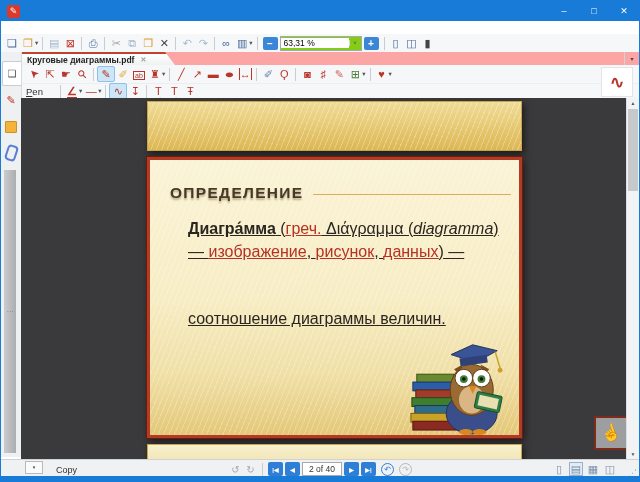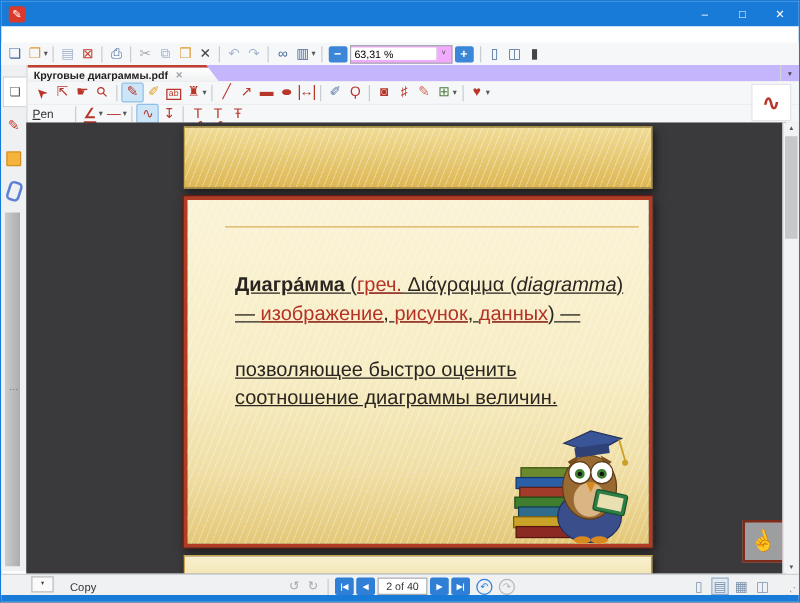--- a/index.html
+++ b/index.html
@@ -27,27 +27,27 @@
            display:flex;align-items:center;padding-left:3px;}
   .tbtn{min-width:16px;text-align:center;font-size:11px;color:var(--iconblue);line-height:16px;}
   .orange{color:#e09a35;}
   .dark{color:#444;}
   .red{color:#c0392b;}
   .dis{opacity:.45;}
   .sep{width:1px;height:13px;background:#c9cdd2;margin:0 3px;}
   .dd{font-size:6.5px;color:#555;margin:0 1px 0 -1px;}
   .zbtn{width:15px;height:13px;background:#3b86d6;color:#fff;border-radius:2px;font-size:10px;
         line-height:13px;text-align:center;margin:0 2px;font-weight:bold;}
-  .zoombox{width:80px;height:13px;border:1px solid #a7abb0;background:#f0abfc;display:flex;align-items:center;}
+  .zoombox{width:80px;height:13px;border:1px solid #a7abb0;background:#84cc16;display:flex;align-items:center;}
   .zoombox input{flex:1;min-width:0;border:none;outline:none;font-size:8.5px;padding:0 3px;
                  font-family:"Liberation Sans",sans-serif;}
   .zoomdd{width:11px;font-size:6px;color:#444;text-align:center;border-left:1px solid #d7dadd;}
 
   
-  .tabbar{position:absolute;top:51px;left:0;right:0;height:13px;background:#c4b5fd;
+  .tabbar{position:absolute;top:51px;left:0;right:0;height:13px;background:#fca5a5;
           border-bottom:1px solid #d4d7da;display:flex;align-items:stretch;}
   .doctab{margin-left:20px;width:134px;background:linear-gradient(#fff,#f0f1f2);
           border-top:2px solid #c2402e;
           clip-path:polygon(0 0,calc(100% - 10px) 0,100% 100%,0 100%);
           display:flex;align-items:center;font-size:8.5px;font-weight:bold;color:#222;
           padding:0 14px 0 6px;white-space:nowrap;}
   .tabclose{margin-left:6px;color:#9aa0a6;font-size:7px;}
   .tab-overflow{margin-left:auto;width:14px;font-size:6px;color:#444;border-left:1px solid #d0d3d6;
                 display:flex;align-items:center;justify-content:center;}
 
@@ -264,27 +264,28 @@
         <span class="dots">⋮</span>
       </div>
   </div>
 
   <div class="docarea">
     <div class="page page1"></div>
 
     <div class="page page2">
       <div class="slide">
         <div class="slide-title">
+          <span class="t">ОПРЕДЕЛЕНИЕ</span>
           <span class="rule"></span>
         </div>
         <div class="slide-body">
           <b>Диагра́мма</b><span> (</span><a>греч.</a><span> Διάγραμμα (</span><i>diagramma</i><span>)</span><br>
           <span>— </span><a>изображение</a><span>, </span><a>рисунок</a><span>, </span><a>данных</a><span>) — </span><br>
           <br>
-          <span>позволяющее быстро оценить</span><br>
+          <br>
           <span>соотношение диаграммы величин.</span>
         </div>
         <svg class="owl" width="98" height="102" viewBox="0 0 100 104">
           <rect x="10" y="42" width="38" height="9" fill="#6b8a2f" stroke="#39520f"></rect>
           <rect x="6" y="50" width="42" height="9" fill="#2a5fa8" stroke="#12346b"></rect>
           <rect x="9" y="58" width="40" height="9" fill="#a33b2a" stroke="#5e1c10"></rect>
           <rect x="5" y="66" width="44" height="9" fill="#3f7d2f" stroke="#1e4a14"></rect>
           <rect x="8" y="74" width="42" height="9" fill="#2f6b8a" stroke="#143c52"></rect>
           <rect x="4" y="82" width="44" height="9" fill="#c9a227" stroke="#7a5f10"></rect>
           <rect x="6" y="90" width="46" height="9" fill="#8a2a22" stroke="#55150f"></rect>

